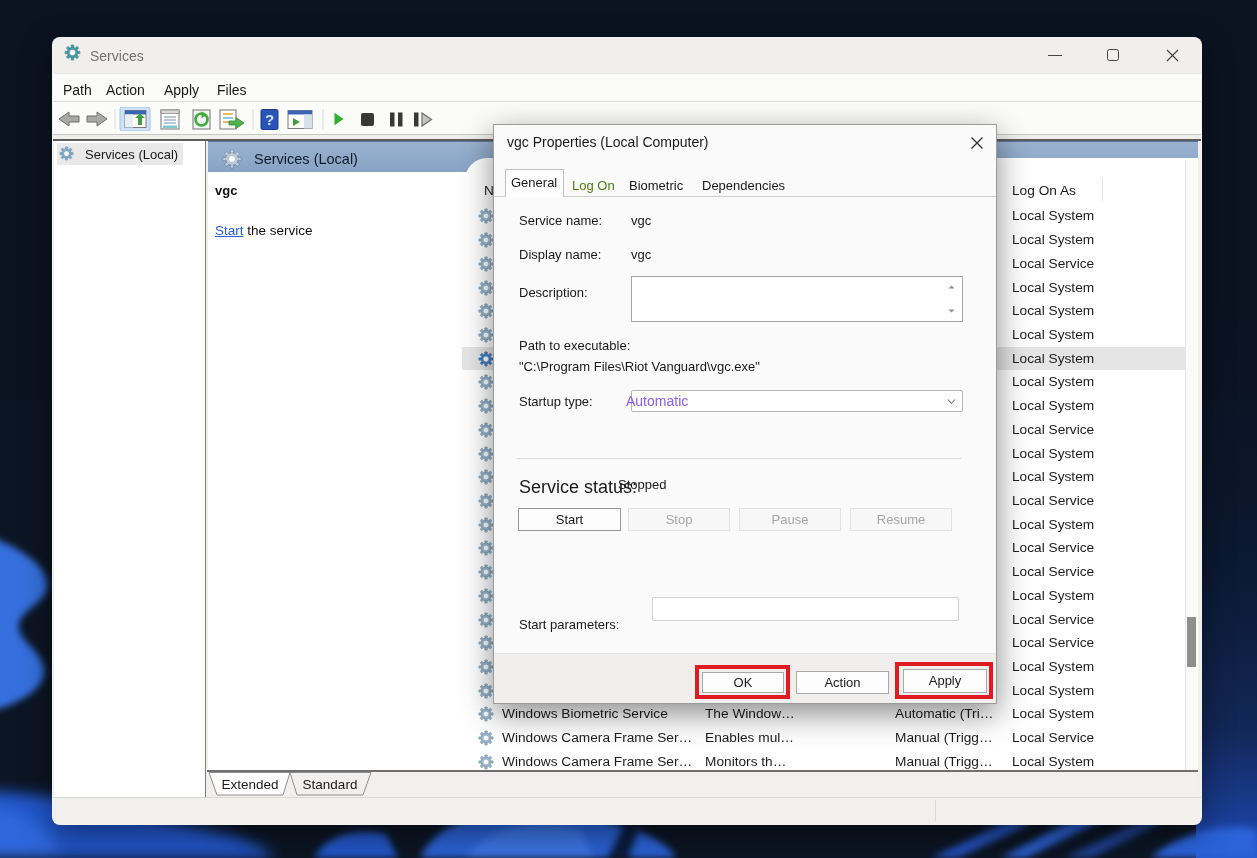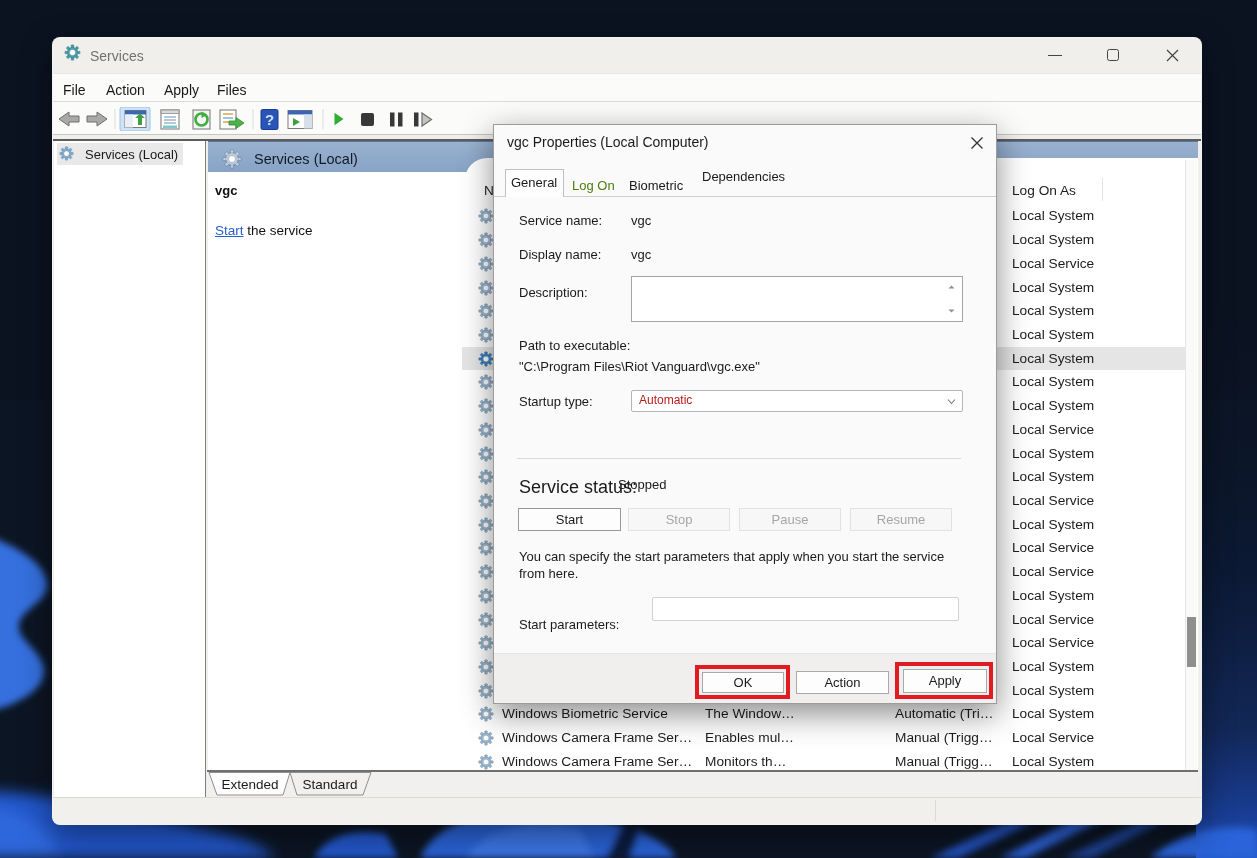--- a/index.html
+++ b/index.html
@@ -71,21 +71,21 @@
       </svg>
   <div class="abs" style="left:37px;top:10px;font-size:14px;color:#73716e">Services</div>
 
   <div class="abs" style="left:995px;top:17px;width:14px;height:1.4px;background:#444"></div>
   <div class="abs" style="left:1054px;top:11px;width:12px;height:12px;border:1.2px solid #444;border-radius:2.5px"></div>
   <svg class="abs" style="left:1113px;top:11px" width="13" height="13" viewBox="0 0 13 13">
         <path d="M1 1 L12 12 M12 1 L1 12" stroke="#444" stroke-width="1.2"></path>
       </svg>
 
   <div class="abs" style="left:0;top:35px;width:1150px;height:28px;background:#fbfbfa;border-top:1px solid #e8e6e2"></div>
-  <div class="abs" style="left:10px;top:44px;font-size:14px;color:#191919">File</div>
+  <div class="abs" style="left:10px;top:44px;font-size:14px;color:#191919">Path</div>
   <div class="abs" style="left:53px;top:44px;font-size:14px;color:#191919">Action</div>
   <div class="abs" style="left:111px;top:44px;font-size:14px;color:#191919">Apply</div>
   <div class="abs" style="left:164px;top:44px;font-size:14px;color:#191919">Files</div>
 
   <div class="abs" style="left:0;top:63px;width:1150px;height:34px;background:#fbfbfa;border-top:1px solid #dedcd8;border-bottom:1px solid #c9c7c3"></div>
   <svg class="abs" style="left:4px;top:69px" width="430" height="24" viewBox="0 0 430 24">
 
     <path d="M12 5 L12 9 L22 9 L22 15 L12 15 L12 19 L2 12 Z" fill="#a9a9a9" stroke="#6f6f6f" stroke-width="1"></path>
     <path d="M30 9 L40 9 L40 5 L50 12 L40 19 L40 15 L30 15 Z" fill="#a9a9a9" stroke="#6f6f6f" stroke-width="1"></path>
     <line x1="58" y1="2" x2="58" y2="22" stroke="#dddbd7" stroke-width="1"></line>
@@ -287,50 +287,49 @@
   <div class="abs" style="left:13px;top:9px;font-size:14px;color:#1a1a1a">vgc Properties (Local Computer)</div>
   <svg class="abs" style="left:476px;top:11px" width="14" height="14" viewBox="0 0 14 14">
         <path d="M1.5 1.5 L12.5 12.5 M12.5 1.5 L1.5 12.5" stroke="#333" stroke-width="1.3"></path>
       </svg>
 
   <div class="abs" style="left:0px;top:71px;width:502px;height:1px;background:#cfcfcf"></div>
   <div class="abs" style="left:11px;top:44px;width:59px;height:28px;background:#fdfdfd;border:1px solid #c0c0c0;border-bottom:none"></div>
   <div class="abs" style="left:17px;top:50px;font-size:13px;color:#1a1a1a">General</div>
   <div class="abs" style="left:78px;top:53px;font-size:13px;color:#4d7c0f">Log On</div>
   <div class="abs" style="left:135px;top:53px;font-size:13px;color:#1a1a1a">Biometric</div>
-  <div class="abs" style="left:208px;top:44px;font-size:13px;color:#1a1a1a">Dependencies</div>
+  <div class="abs" style="left:208px;top:53px;font-size:13px;color:#1a1a1a">Dependencies</div>
 
   <div class="abs" style="left:25px;top:88px;font-size:13px;color:#1a1a1a">Service name:</div>
   <div class="abs" style="left:137px;top:88px;font-size:13px;color:#1a1a1a">vgc</div>
   <div class="abs" style="left:25px;top:122px;font-size:13px;color:#1a1a1a">Display name:</div>
   <div class="abs" style="left:137px;top:122px;font-size:13px;color:#1a1a1a">vgc</div>
   <div class="abs" style="left:25px;top:160px;font-size:13px;color:#1a1a1a">Description:</div>
   <div class="abs" style="left:137px;top:151px;width:332px;height:46px;background:#fff;border:1px solid #a5a5a5"></div>
   <svg class="abs" style="left:453px;top:158px" width="9" height="32" viewBox="0 0 9 32">
     <path d="M1.5 5.5 L4.5 2.5 L7.5 5.5 Z" fill="#909090"></path>
     <path d="M1.5 26.5 L4.5 29.5 L7.5 26.5 Z" fill="#909090"></path>
   </svg>
   <div class="abs" style="left:25px;top:213px;font-size:13px;color:#1a1a1a">Path to executable:</div>
   <div class="abs" style="left:25px;top:234px;font-size:13px;color:#1a1a1a">"C:\Program Files\Riot Vanguard\vgc.exe"</div>
   <div class="abs" style="left:25px;top:269px;font-size:13px;color:#1a1a1a">Startup type:</div>
   <div class="abs" style="left:137px;top:265px;width:332px;height:22px;background:#fff;border:1px solid #b5b5b5;border-radius:2px"></div>
-  <div class="abs" style="left:145px;top:268px;font-size:12px;color:#b91c1c">Automatic</div>
+  <div class="abs" style="left:132px;top:268px;font-size:14px;color:#8b5cf6">Automatic</div>
   <svg class="abs" style="left:453px;top:273px" width="9" height="7" viewBox="0 0 9 7">
         <path d="M1 1.5 L4.5 5.5 L8 1.5" fill="none" stroke="#777" stroke-width="1.1"></path>
       </svg>
 
   <div class="abs" style="left:23px;top:333px;width:444px;height:1px;background:#d9d9d9"></div>
   <div class="abs" style="left:25px;top:352px;font-size:18px;color:#1a1a1a">Service status:</div>
   <div class="abs" style="left:124px;top:352px;font-size:13px;color:#1a1a1a">Stopped</div>
 
   <div class="abs" style="left:24px;top:383px;width:103px;height:23px;background:#fdfdfd;border:1px solid #989898;font-size:13px;color:#1a1a1a;text-align:center;line-height:21px">Start</div>
   <div class="abs" style="left:134px;top:383px;width:102px;height:23px;background:#f7f7f7;border:1px solid #e2e2e2;font-size:13px;color:#a6a6a6;text-align:center;line-height:21px">Stop</div>
   <div class="abs" style="left:245px;top:383px;width:102px;height:23px;background:#f7f7f7;border:1px solid #e2e2e2;font-size:13px;color:#a6a6a6;text-align:center;line-height:21px">Pause</div>
   <div class="abs" style="left:356px;top:383px;width:102px;height:23px;background:#f7f7f7;border:1px solid #e2e2e2;font-size:13px;color:#a6a6a6;text-align:center;line-height:21px">Resume</div>
-  <div class="abs" style="left:25px;top:424px;width:440px;font-size:13px;color:#1a1a1a;line-height:16.5px">You can specify the start parameters that apply when you start the service from here.</div>
   <div class="abs" style="left:25px;top:492px;font-size:13px;color:#1a1a1a">Start parameters:</div>
   <div class="abs" style="left:158px;top:472px;width:307px;height:24px;background:#fff;border:1px solid #d2d2d2;border-radius:2px"></div>
 
   <div class="abs" style="left:0;top:528px;width:502px;height:50px;background:#f0efee;border-top:1px solid #e5e5e5"></div>
   <div class="abs" style="left:208px;top:547px;width:82px;height:21px;background:#fdfdfd;border:1px solid #a9a9a9;font-size:13px;color:#1a1a1a;text-align:center;line-height:19px">OK</div>
   <div class="abs" style="left:302px;top:546px;width:93px;height:23px;background:#fdfdfd;border:1px solid #a9a9a9;font-size:13px;color:#1a1a1a;text-align:center;line-height:21px">Action</div>
   <div class="abs" style="left:409px;top:544px;width:84px;height:24px;background:#fdfdfd;border:1px solid #a9a9a9;font-size:13px;color:#1a1a1a;text-align:center;line-height:22px">Apply</div>
 
   <div class="abs" style="left:201px;top:540px;width:95px;height:34px;border:4px solid #e01b22"></div>
   <div class="abs" style="left:401px;top:537px;width:98px;height:37px;border:4px solid #e01b22"></div>

